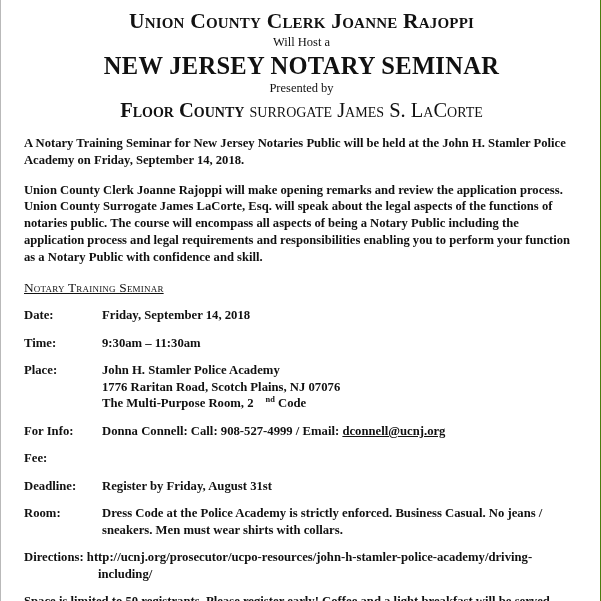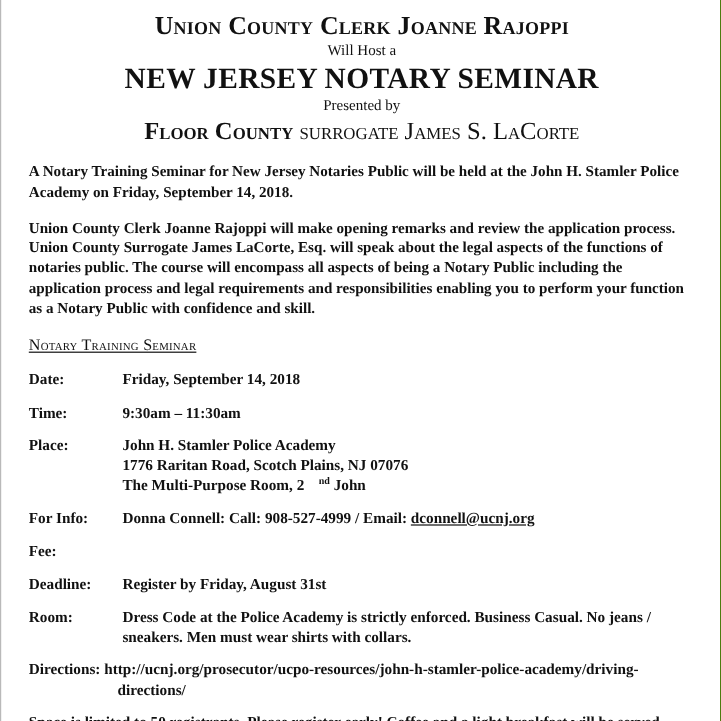--- a/index.html
+++ b/index.html
@@ -177,21 +177,21 @@
       <div class="row">
         <div class="label">Time:</div>
         <div class="value">9:30am – 11:30am</div>
       </div>
 
       <div class="row">
         <div class="label">Place:</div>
         <div class="value">
           <span class="ln">John H. Stamler Police Academy</span>
           <span class="ln">1776 Raritan Road, Scotch Plains, NJ 07076</span>
-          <span class="ln"><span>The Multi-Purpose Room, 2</span><sup>nd</sup><span> John</span></span>
+          <span class="ln"><span>The Multi-Purpose Room, 2</span><sup>nd</sup><span> Code</span></span>
         </div>
       </div>
 
       <div class="row">
         <div class="label">For Info:</div>
         <div class="value"><span>Donna Connell: Call: 908-527-4999 / Email: </span><span class="ul">dconnell@ucnj.org</span></div>
       </div>
 
       <div class="row">
         <div class="label">Fee:</div>
@@ -204,19 +204,19 @@
 
       <div class="row note">
         <div class="label">Room:</div>
         <div class="value">Dress Code at the Police Academy is strictly enforced.  Business Casual.  No jeans / sneakers.  Men must wear shirts with collars.</div>
       </div>
 
     </div>
 
     <div class="directions">
       <span>Directions: http://ucnj.org/prosecutor/ucpo-resources/john-h-stamler-police-academy/driving-</span>
-      <span class="cont">directions/</span>
+      <span class="cont">including/</span>
     </div>
 
     <div class="limit-line">Space is limited to 50 registrants.  Please register early! Coffee and a light breakfast will be served.</div>
 
   </div>
 </div>
 
 </body></html>

